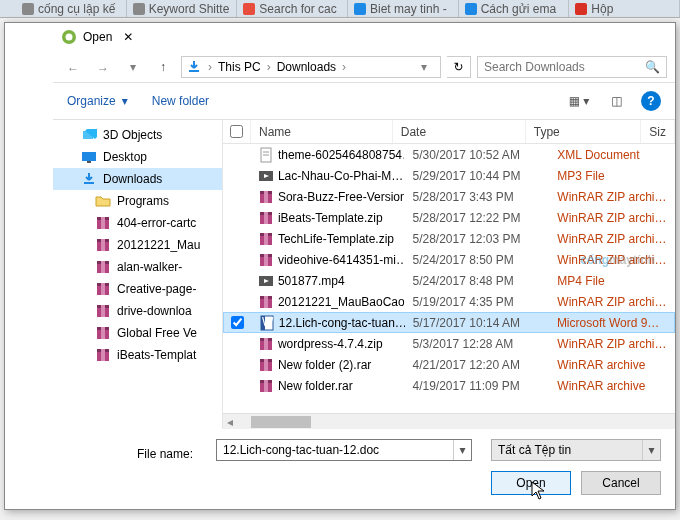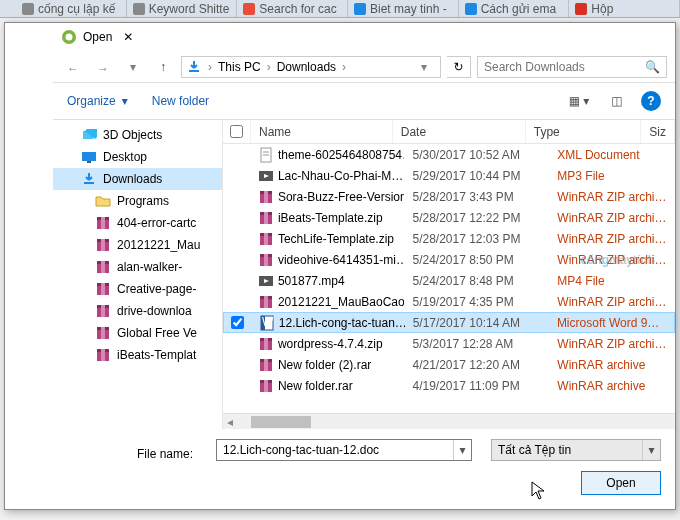--- a/index.html
+++ b/index.html
@@ -459,19 +459,22 @@
       </div>
       <div class="filter-combo">
         <span class="text">Tất cả Tệp tin</span>
         <div class="combo-arrow">▾</div>
       </div>
     </div>
     <div class="footer-row2">
       <div class="btn primary">
           <span>Open</span>
         </div>
+      <div class="btn">
+          <span>Cancel</span>
+        </div>
     </div>
   </div>
 
   <svg class="cursor" width="16" height="20" viewBox="0 0 16 20">
       <path d="M1 1l0 14 4-4 3 7 2-1-3-7 6 0z" fill="#fff" stroke="#000"></path>
     </svg>
 </div>
 
 </body></html>

